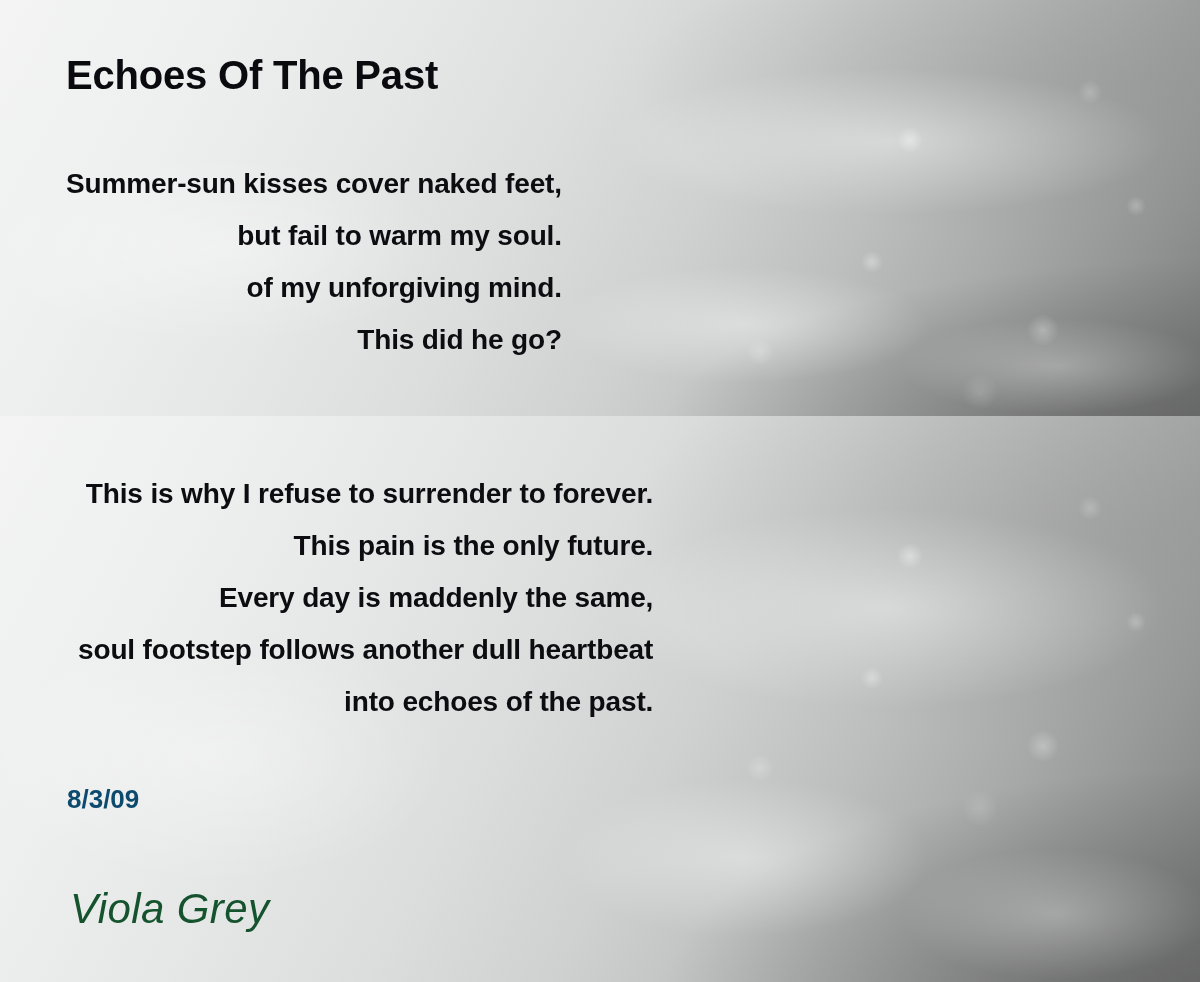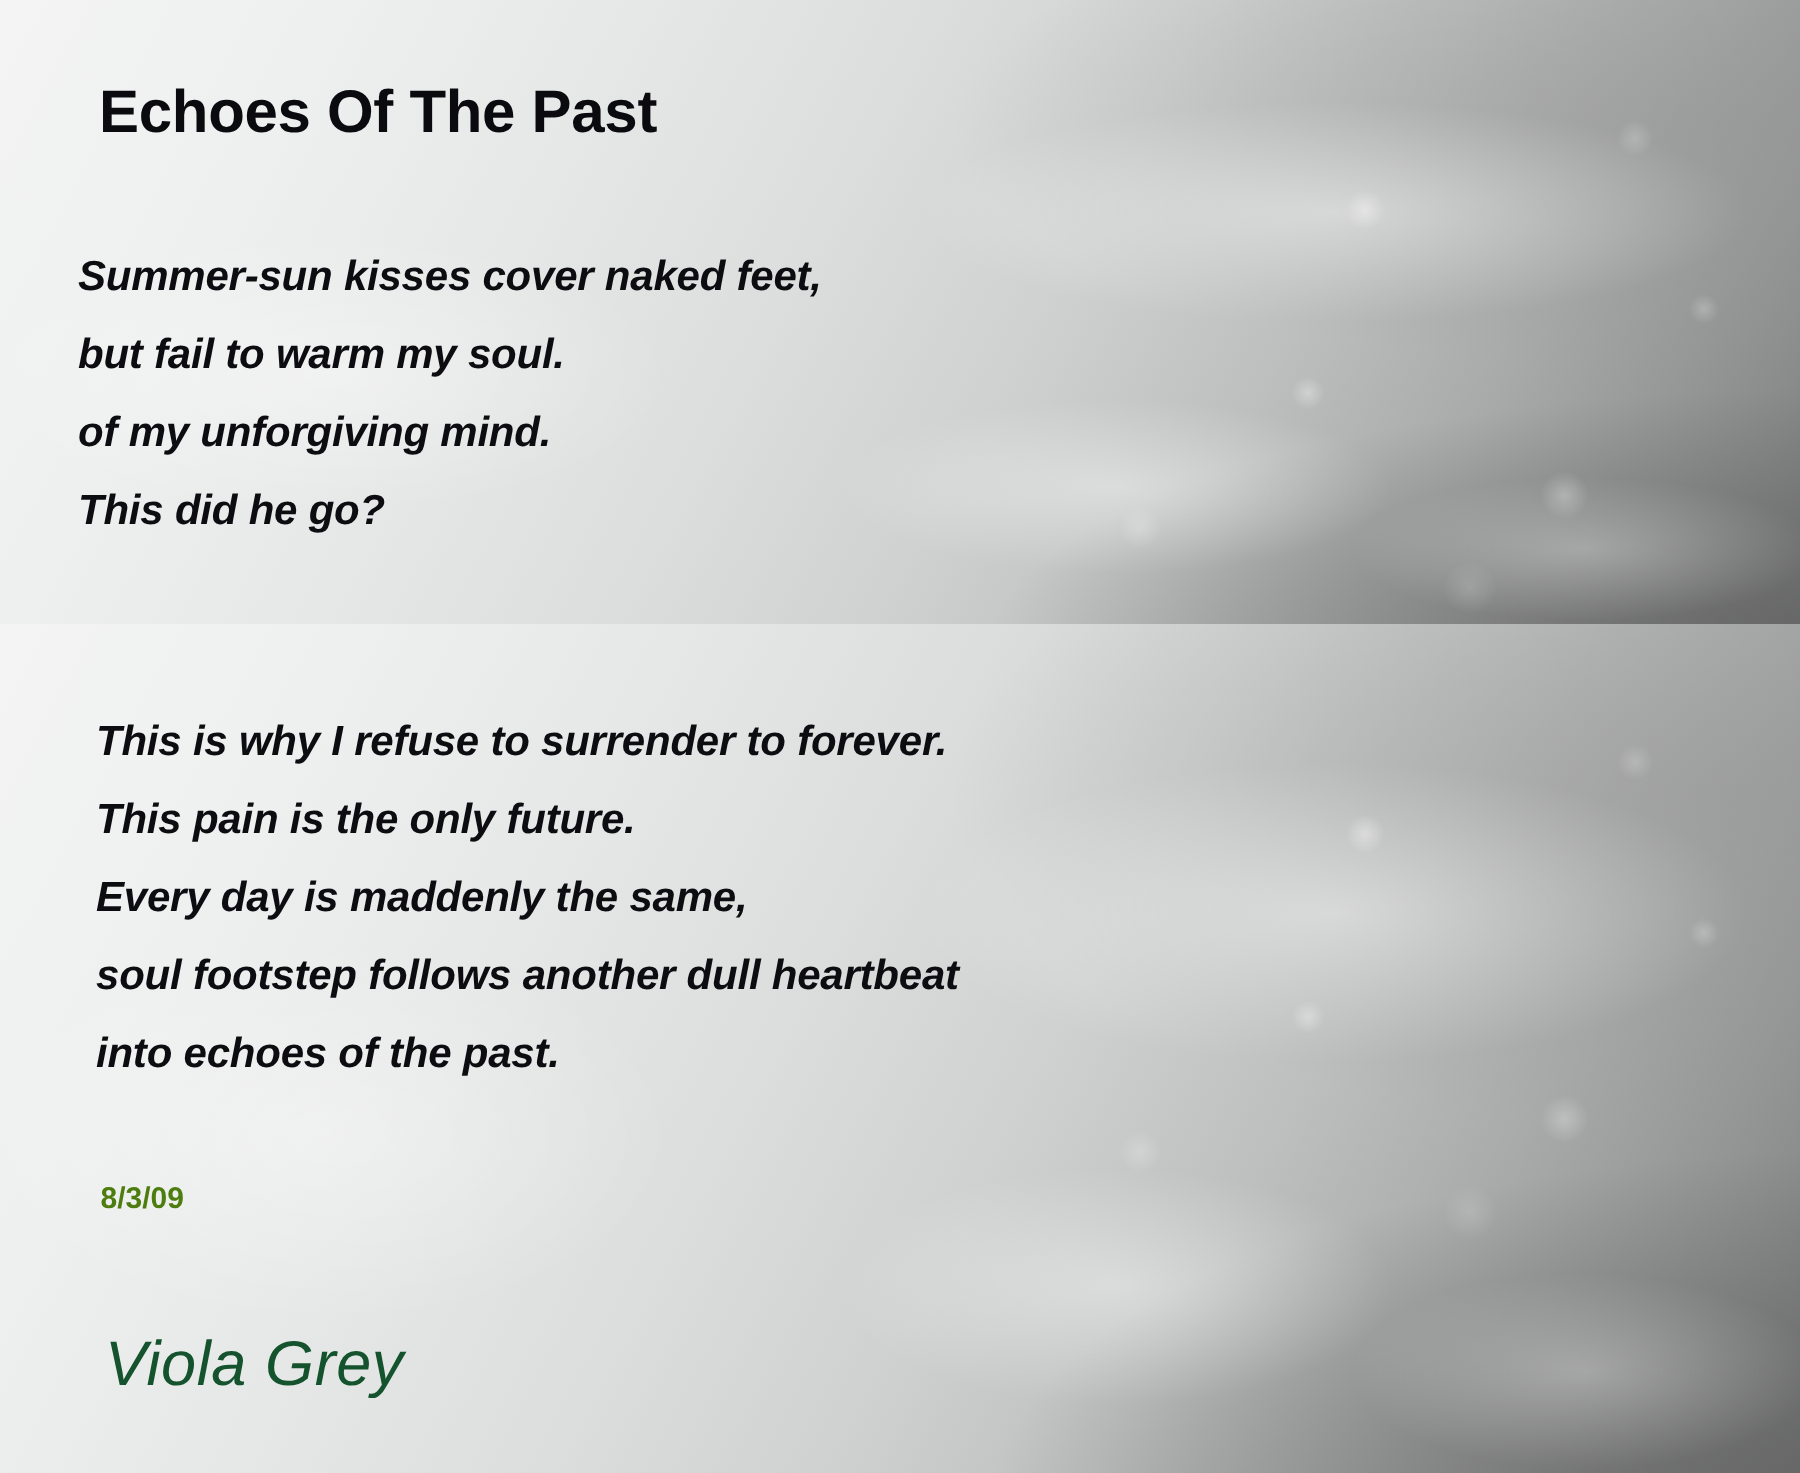--- a/index.html
+++ b/index.html
@@ -9,20 +9,21 @@
     background: #ffffff;
   }
 
   #poem-card {
     position: relative;
     width: 1200px;
     height: 982px;
     overflow: hidden;
     background: #e9eaea;
     font-family: "Liberation Sans", sans-serif;
+    text-align: right;
   }
 
   
   .bg-tile {
     position: absolute;
     left: 0;
     width: 1200px;
     overflow: hidden;
   }
   .bg-tile-top    { top: 0;     height: 416px; }
@@ -83,47 +84,46 @@
     font-size: 40px;
     font-weight: bold;
     line-height: 46px;
     letter-spacing: -0.2px;
     color: #0b0b0f;
     white-space: nowrap;
   }
 
   .stanza {
     position: absolute;
-    left: 52px;
+    left: 66px;
     margin: 0;
     padding: 0;
     list-style: none;
-    font-style: italic;
   }
   .stanza-one { top: 158px; }
   .stanza-two { top: 468px; margin-left: 12px; }
 
   .poem-line {
     font-size: 28px;
     font-weight: bold;
     line-height: 52px;
     letter-spacing: -0.15px;
     color: #0d0d11;
     white-space: nowrap;
   }
 
   .poem-date {
     position: absolute;
     left: 67px;
     top: 786px;
-    font-size: 20px;
+    font-size: 26px;
     font-weight: bold;
     line-height: 26px;
     letter-spacing: 0px;
-    color: #4d7c0f;
+    color: #0c4a6e;
   }
 
   .poem-signature {
     position: absolute;
     left: 70px;
     top: 884px;
     font-size: 42px;
     font-weight: normal;
     font-style: italic;
     line-height: 50px;

